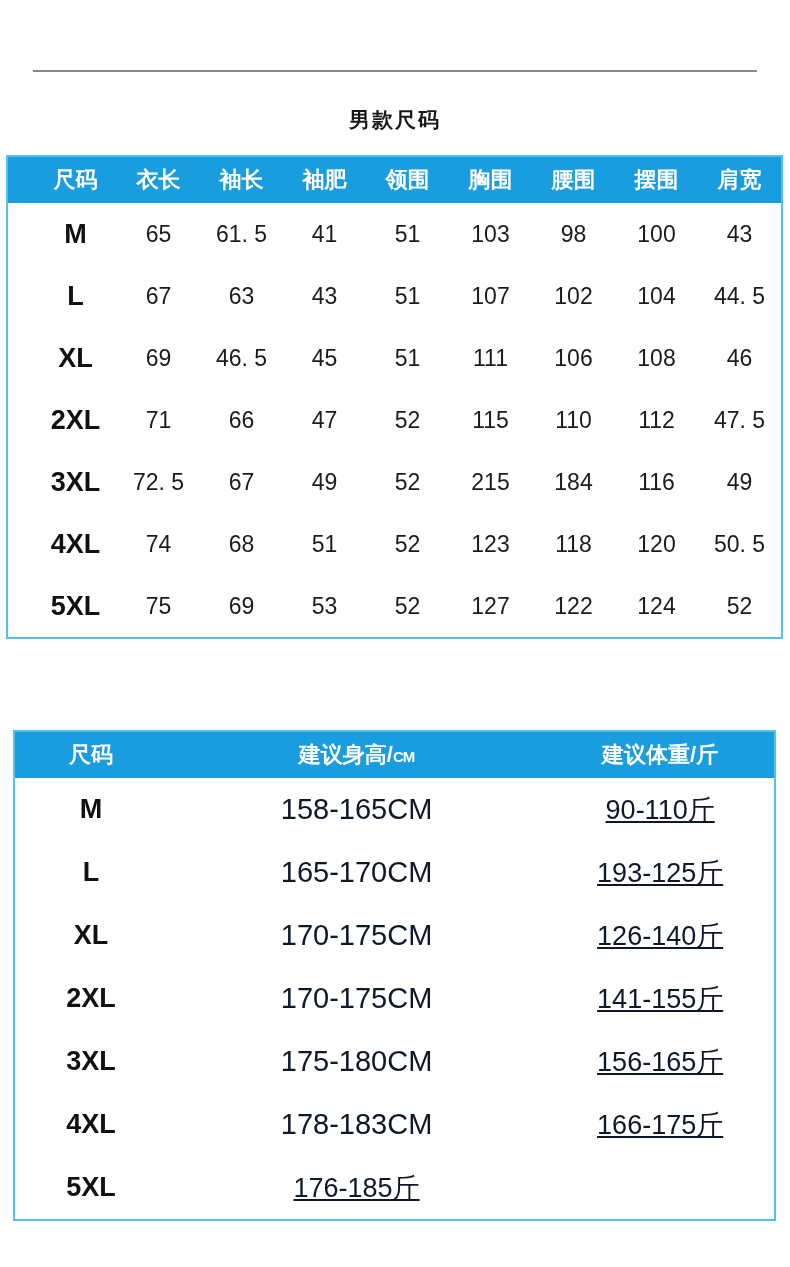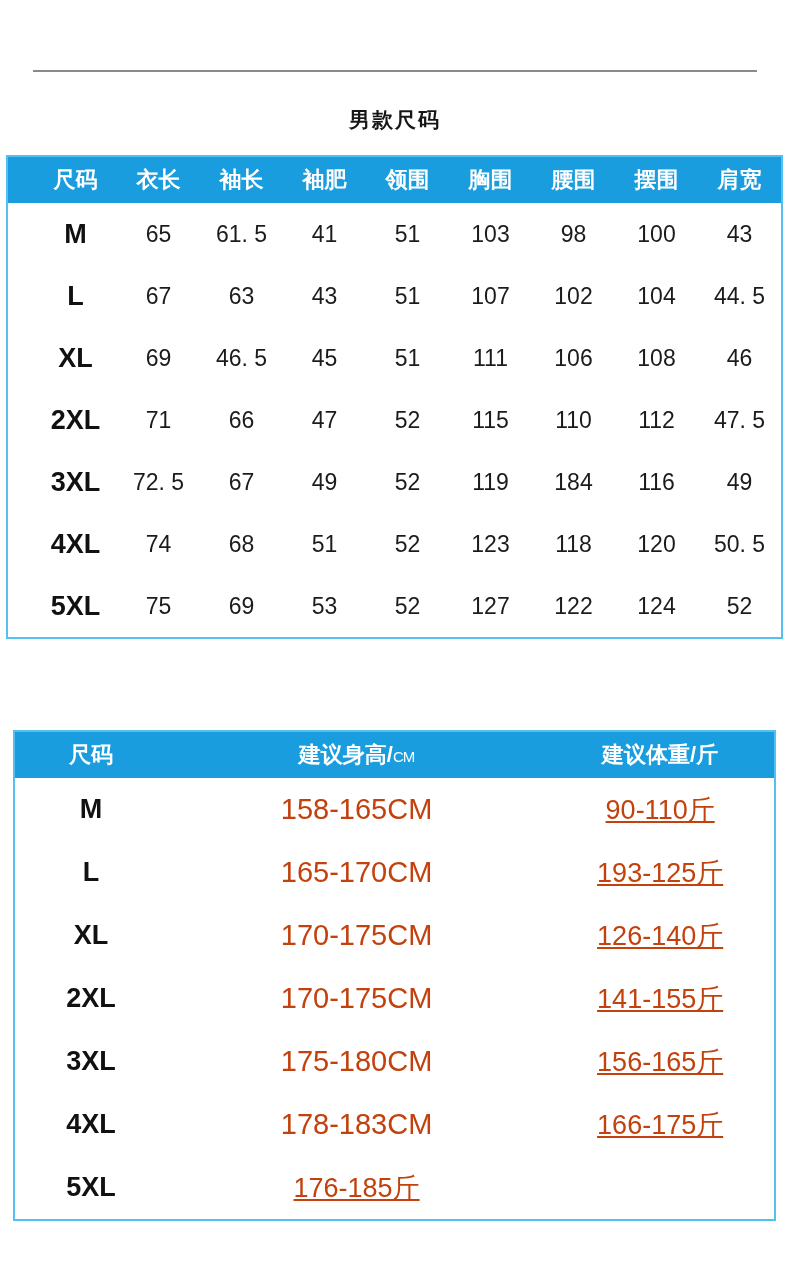--- a/index.html
+++ b/index.html
@@ -47,23 +47,23 @@
     border: 2px solid var(--table-border-blue, #52c0f0);
     background: #fff;
   }
   .frow {
     display: grid;
     grid-template-columns: 20% 50% 30%;
     align-items: center;
   }
   .fhead-row { background: var(--header-blue, #1a9dde); height: 46px; }
   .fbody .frow { height: 63px; background: #fff; }
-  .fcell { text-align: center; white-space: nowrap; color: #c2410c; }
+  .fcell { text-align: center; white-space: nowrap; color: #0f172a; }
   .fhead { color: #ffffff; font-weight: bold; font-size: 22px; }
-  .funit { font-size: 15px; font-weight: normal; letter-spacing: -1px; }
+  .funit { font-size: 15px; font-weight: bold; letter-spacing: -1px; }
   .fsize { font-weight: 800; font-size: 27px; color: #111; }
   .fheight { font-size: 29px; }
   .fweight { font-size: 27px; text-decoration: underline; }
 </style>
 </head>
 <body>
 
 <div class="page">
 
   <div class="top-divider"></div>
@@ -131,21 +131,21 @@
         <div class="mcell">112</div>
         <div class="mcell">47. 5</div>
       </div>
 
       <div class="mrow">
         <div class="mcell msize">3XL</div>
         <div class="mcell">72. 5</div>
         <div class="mcell">67</div>
         <div class="mcell">49</div>
         <div class="mcell">52</div>
-        <div class="mcell">119</div>
+        <div class="mcell">215</div>
         <div class="mcell">184</div>
         <div class="mcell">116</div>
         <div class="mcell">49</div>
       </div>
 
       <div class="mrow">
         <div class="mcell msize">4XL</div>
         <div class="mcell">74</div>
         <div class="mcell">68</div>
         <div class="mcell">51</div>

